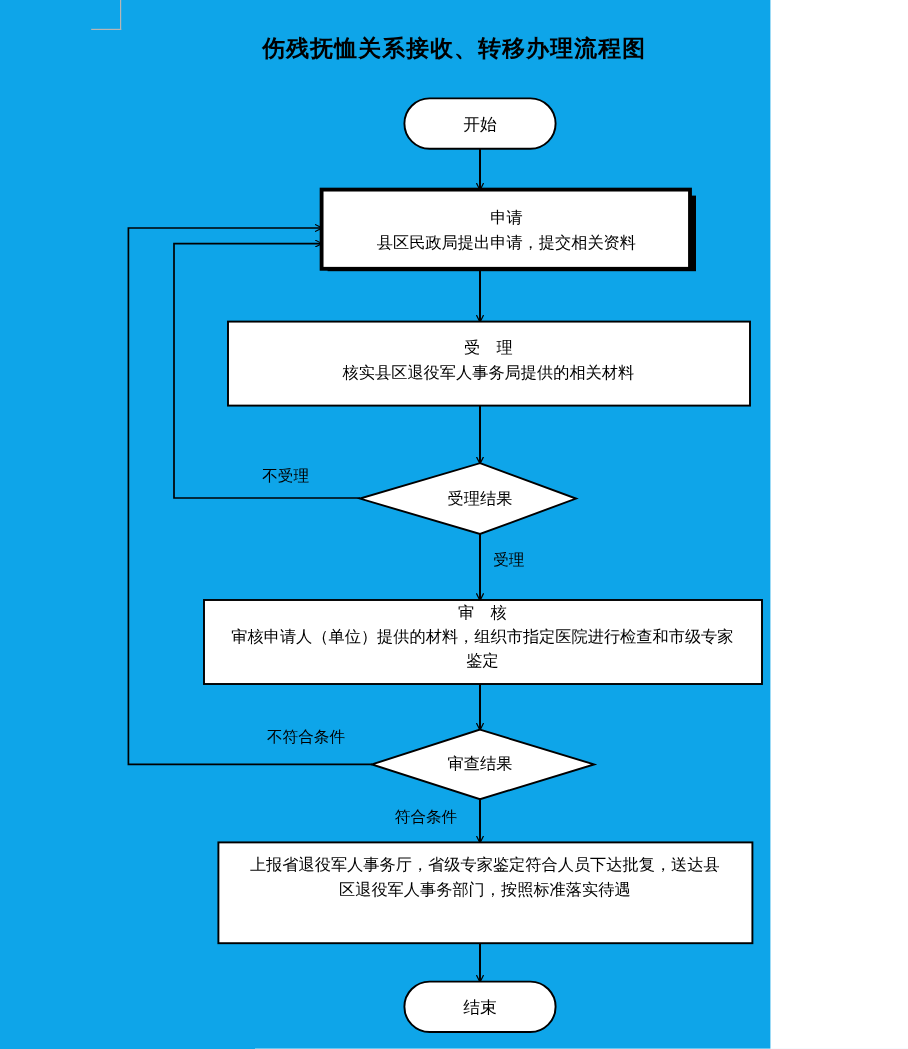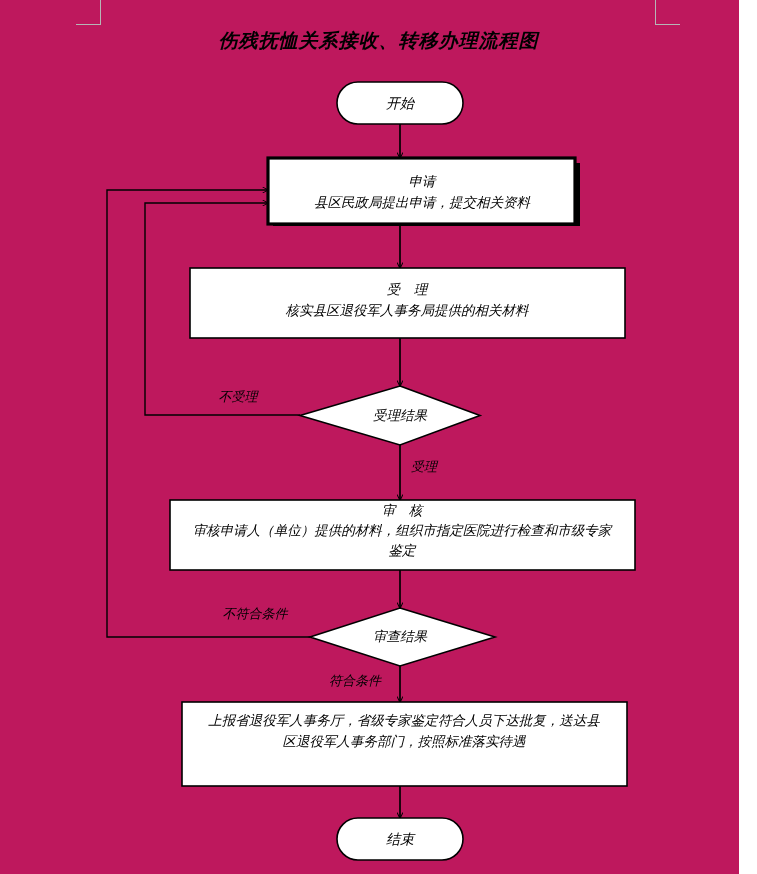--- a/index.html
+++ b/index.html
@@ -5,25 +5,24 @@
   html, body {
     margin: 0;
     padding: 0;
     background: #ffffff;
   }
   body {
     font-family: "Liberation Sans", "DejaVu Sans", sans-serif;
   }
   #page {
     position: relative;
-    width: 739px;
+    width: 642px;
     height: 874px;
-    background: #be185d;
+    background: #0ea5e9;
     overflow: hidden;
-    font-style: italic;
   }
   
   .corner-mark {
     position: absolute;
     background: transparent;
   }
   .corner-mark.tl {
     left: 76px;
     top: 0px;
     width: 24px;

